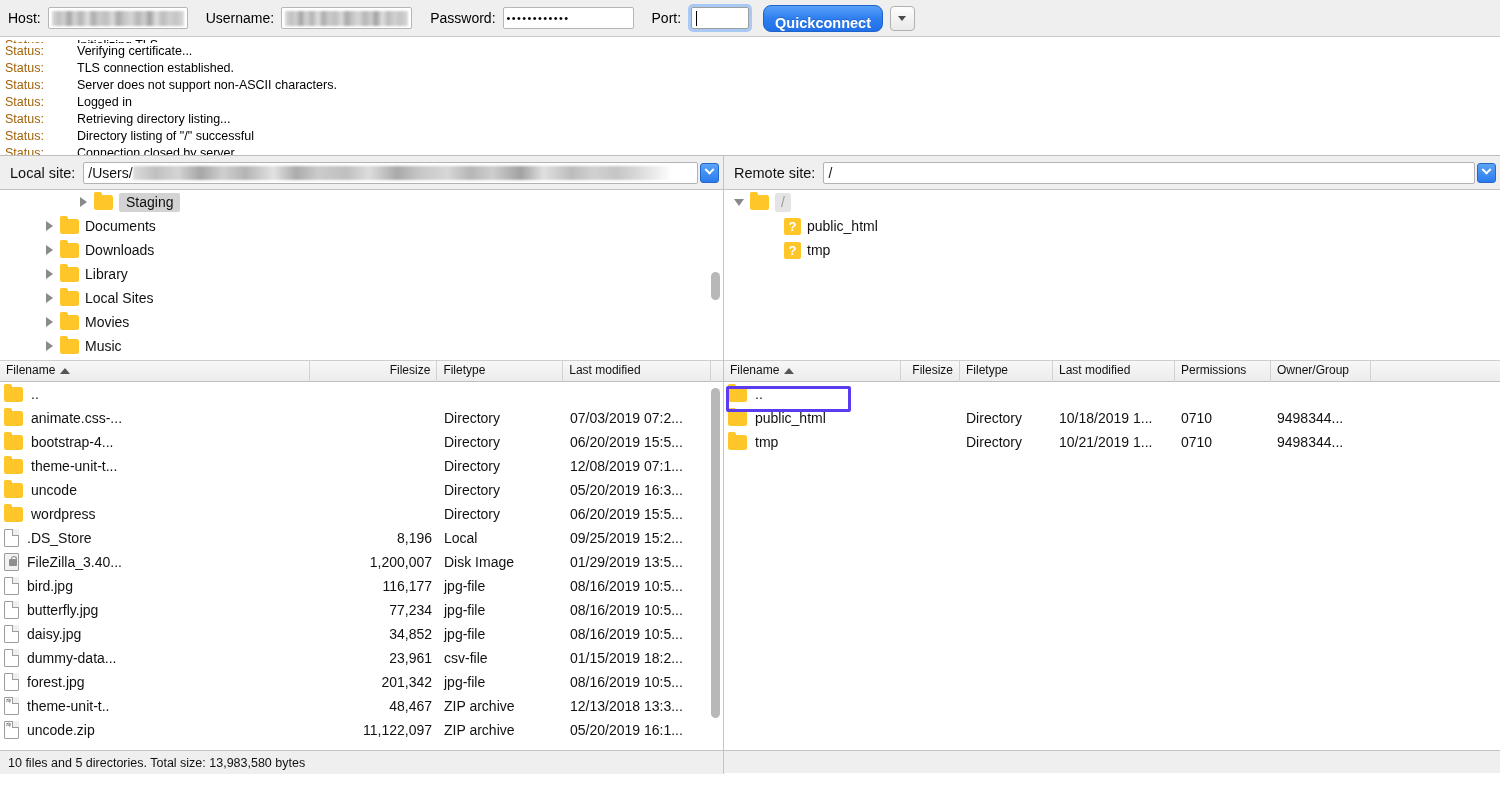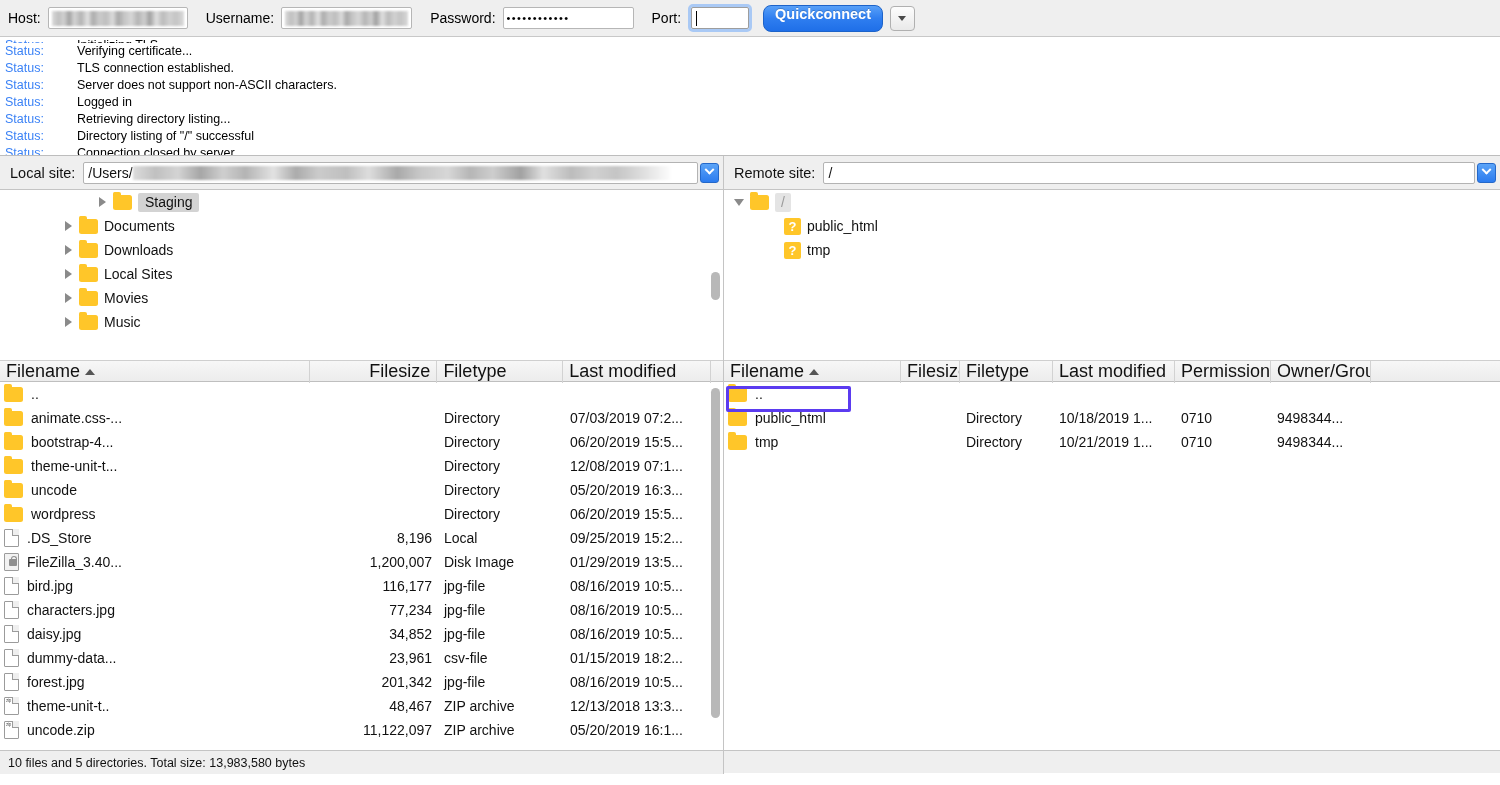--- a/index.html
+++ b/index.html
@@ -90,21 +90,21 @@
   }
   #quickconnect {
     height: 27px;
     padding: 0 11px;
     background: linear-gradient(180deg, #58a0f8 0%, #2f7ef0 50%, #1f6fe8 100%);
     border: 1px solid #1d63c9;
     border-radius: 8px;
     color: #fff;
     font-size: 14.5px;
     font-weight: bold;
-    display: flex; align-items: flex-start;
+    display: flex; align-items: flex-end;
     cursor: pointer;
     margin-right: 7px;
     text-shadow: 0 -1px 0 rgba(0,0,0,.18);
   }
   #qc-dropdown {
     width: 25px; height: 25px;
     background: linear-gradient(180deg,#fdfdfd,#e9e9e9);
     border: 1px solid #b0b0b0;
     border-radius: 4px;
     display: flex; align-items: center; justify-content: center;
@@ -125,21 +125,21 @@
     overflow: hidden;
     padding-top: 0;
     position: relative;
   }
   .log-row {
     display: flex;
     height: 17px;
     line-height: 17px;
     font-size: 12.5px;
   }
-  .log-kind { width: 77px; padding-left: 5px; color: #3b82f6; }
+  .log-kind { width: 77px; padding-left: 5px; color: #a16207; }
   .log-msg { color: #000; }
   .log-clipped {
     height: 6px; overflow: hidden;
     line-height: 17px;
     font-size: 12.5px;
     display: flex;
   }
 
   
   #sitebars {
@@ -194,21 +194,21 @@
     transform: rotate(45deg) translate(-2px,-2px);
   }
 
   
   #trees { display: flex; height: 170px; background: #fff; }
   .tree {
     position: relative;
     overflow: hidden;
     background: #fff;
   }
-  .tree.local { width: 724px; border-right: 1px solid #c4c4c4; padding-left: 19px; }
+  .tree.local { width: 724px; border-right: 1px solid #c4c4c4; }
   .tree.remote { flex: 1; }
   .tree-row {
     display: flex; align-items: center;
     height: 24px;
     padding-left: 6px;
     cursor: default;
   }
   .twisty {
     width: 18px; display: flex; align-items: center; justify-content: center;
     flex: 0 0 auto;
@@ -289,21 +289,22 @@
     overflow: hidden;
   }
   .list.local { width: 724px; border-right: 1px solid #c4c4c4; }
   .list.remote { flex: 1; }
   .hdr {
     display: flex;
     height: 22px;
     background: linear-gradient(180deg,#f7f7f7,#ececec);
     border-top: 1px solid #cfcfcf;
     border-bottom: 1px solid #bfbfbf;
-    font-size: 18px;
+    font-size: 12px;
+    align-items: center;
   }
   .hdr .cell {
     height: 22px;
     line-height: 21px;
     border-right: 1px solid #d2d2d2;
     padding: 0 6px;
     white-space: nowrap;
     overflow: hidden;
     cursor: pointer;
   }
@@ -534,20 +535,27 @@
             <span class="tri-right"></span>
           </span>
           <span class="folder"></span>
           <span class="tree-label">Downloads</span>
         </div>
         <div class="tree-row" style="padding-left: 40px;">
           <span class="twisty">
             <span class="tri-right"></span>
           </span>
           <span class="folder"></span>
+          <span class="tree-label">Library</span>
+        </div>
+        <div class="tree-row" style="padding-left: 40px;">
+          <span class="twisty">
+            <span class="tri-right"></span>
+          </span>
+          <span class="folder"></span>
           <span class="tree-label">Local Sites</span>
         </div>
         <div class="tree-row" style="padding-left: 40px;">
           <span class="twisty">
             <span class="tri-right"></span>
           </span>
           <span class="folder"></span>
           <span class="tree-label">Movies</span>
         </div>
         <div class="tree-row" style="padding-left: 40px;">
@@ -683,21 +691,21 @@
             <span class="ico ico-doc"></span>
             <span>bird.jpg</span>
           </div>
           <div class="cell num" style="width: 128px;">116,177</div>
           <div class="cell" style="width: 126px;">jpg-file</div>
           <div class="cell" style="width: 148px;">08/16/2019 10:5...</div>
         </div>
         <div class="row">
           <div class="cell name" style="width: 310px;">
             <span class="ico ico-doc"></span>
-            <span>characters.jpg</span>
+            <span>butterfly.jpg</span>
           </div>
           <div class="cell num" style="width: 128px;">77,234</div>
           <div class="cell" style="width: 126px;">jpg-file</div>
           <div class="cell" style="width: 148px;">08/16/2019 10:5...</div>
         </div>
         <div class="row">
           <div class="cell name" style="width: 310px;">
             <span class="ico ico-doc"></span>
             <span>daisy.jpg</span>
           </div>

